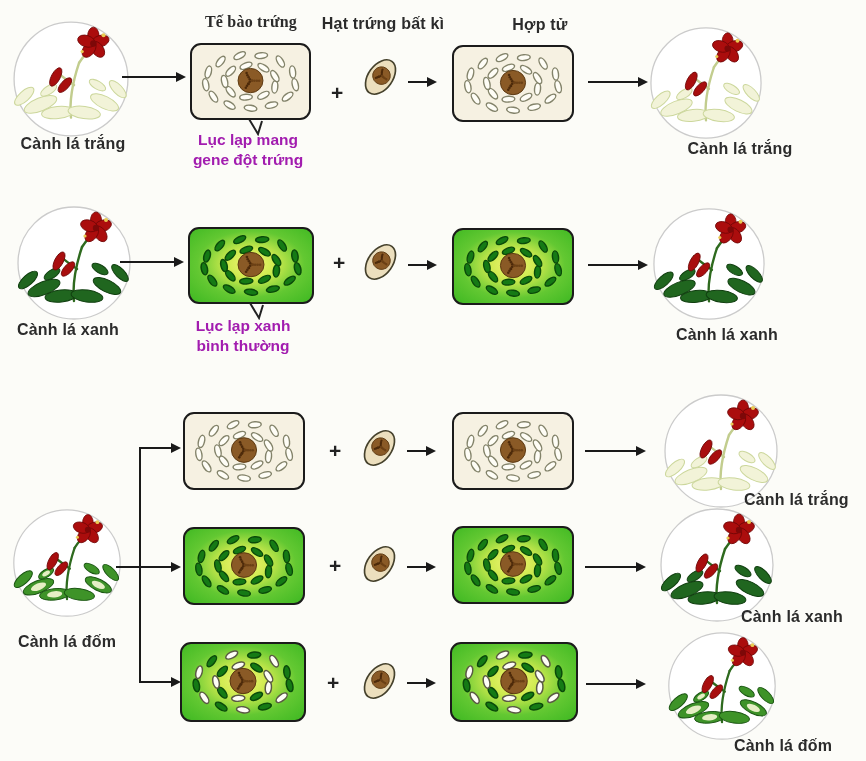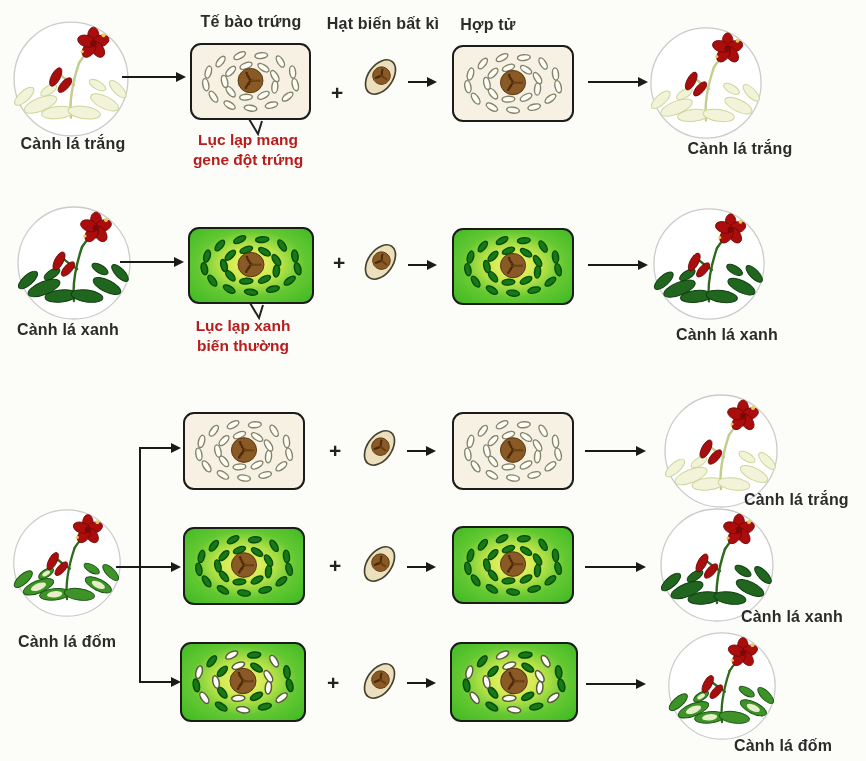--- a/index.html
+++ b/index.html
@@ -7,21 +7,21 @@
     position:relative;width:866px;height:761px;overflow:hidden;
     background:#fcfcf8;
     font-family:"Liberation Sans","DejaVu Sans",sans-serif;
   }
   .lbl{
     position:absolute;font-weight:700;font-size:16px;color:#2b2b2b;
     white-space:nowrap;letter-spacing:.2px;
   }
   .lbl.center{transform:translateX(-50%);}
   .ann{
-    position:absolute;font-weight:700;font-size:15.5px;color:#b91c1c;
+    position:absolute;font-weight:700;font-size:15.5px;color:#a21caf;
     white-space:nowrap;transform:translateX(-50%);
   }
   .plus{
     position:absolute;font-weight:700;font-size:21px;color:#222;line-height:1;
   }
   .cell{
     position:absolute;border:2.6px solid #1b1b1b;border-radius:11px;box-sizing:border-box;
   }
   .cell.mutant{background:#f6f1e2;}
   .cell.normal,.cell.mixed{
@@ -66,21 +66,21 @@
         <ellipse cx="75.15239308267489" cy="22.775077640500378" rx="8.8" ry="5.6" fill="#ab0d0d" stroke="#700606" stroke-width="0.8" transform="rotate(198 75.15239308267489 22.775077640500378)"></ellipse>
         <circle cx="82" cy="25" r="3.2" fill="#7d0808"></circle>
         <circle cx="92" cy="17" r="2" fill="#e9cb52"></circle>
         <circle cx="71" cy="33" r="1.6" fill="#e9cb52"></circle>
       </svg>
     </div>
   <div class="lbl center" style="left:73px;top:135px;">Cành lá trắng</div>
 
   <div class="arr" style="left:122px;top:76px;width:60px;"></div>
 
-  <div class="lbl center" style="left:251px;top:13px;">Tế bào trứng</div>
+  <div class="lbl center" style="left:251px;top:13px;font-family:Liberation Serif, serif;">Tế bào trứng</div>
   <div class="cell mutant" style="left:190px;top:43px;width:121px;height:77px;">
       <svg viewBox="0 0 122 78" preserveAspectRatio="none">
         <ellipse cx="86.36306324687922" cy="44.82926272674267" rx="6.6" ry="3.1" fill="#fefdf6" stroke="#83836a" stroke-width="1.5" transform="rotate(95.05499999999999 86.36306324687922 44.82926272674267)"></ellipse>
         <ellipse cx="74.47863288494376" cy="53.73019097891927" rx="6.6" ry="3.1" fill="#fefdf6" stroke="#83836a" stroke-width="1.5" transform="rotate(151.05676666666665 74.47863288494376 53.73019097891927)"></ellipse>
         <ellipse cx="56.28775716734557" cy="55.73908906156743" rx="6.6" ry="3.1" fill="#fefdf6" stroke="#83836a" stroke-width="1.5" transform="rotate(176.05853333333334 56.28775716734557 55.73908906156743)"></ellipse>
         <ellipse cx="40.30166751228228" cy="49.916024409458835" rx="6.6" ry="3.1" fill="#fefdf6" stroke="#83836a" stroke-width="1.5" transform="rotate(232.06029999999998 40.30166751228228 49.916024409458835)"></ellipse>
         <ellipse cx="34.00000979489282" cy="38.98551955722197" rx="6.6" ry="3.1" fill="#fefdf6" stroke="#83836a" stroke-width="1.5" transform="rotate(257.0620666666666 34.00000979489282 38.98551955722197)"></ellipse>
         <ellipse cx="40.33123289601285" cy="28.061789881806444" rx="6.6" ry="3.1" fill="#fefdf6" stroke="#83836a" stroke-width="1.5" transform="rotate(313.0638333333334 40.33123289601285 28.061789881806444)"></ellipse>
         <ellipse cx="56.33305474575054" cy="22.25588075896343" rx="6.6" ry="3.1" fill="#fefdf6" stroke="#83836a" stroke-width="1.5" transform="rotate(338.06559999999996 56.33305474575054 22.25588075896343)"></ellipse>
         <ellipse cx="74.51846861665463" cy="24.28428791460984" rx="6.6" ry="3.1" fill="#fefdf6" stroke="#83836a" stroke-width="1.5" transform="rotate(394.06736666666666 74.51846861665463 24.28428791460984)"></ellipse>
@@ -117,21 +117,21 @@
     </div>
   <div class="vptr" style="left:247px;top:118px;">
       <svg viewBox="0 0 22 18">
         <path d="M2 1 L11 16 L15 3" fill="none" stroke="#222" stroke-width="2"></path>
       </svg>
     </div>
   <div class="ann" style="left:248px;top:131px;">Lục lạp mang</div>
   <div class="ann" style="left:248px;top:151px;">gene đột trứng</div>
 
   <div class="plus" style="left:331px;top:82px;">+</div>
-  <div class="lbl center" style="left:383px;top:15px;">Hạt biến bất kì</div>
+  <div class="lbl center" style="left:383px;top:15px;">Hạt trứng bất kì</div>
   <div class="pollen" style="left:357px;top:51px;width:47px;height:52px;">
       <svg viewBox="0 0 48 62">
         <g transform="rotate(36 24 31)">
           <ellipse cx="24" cy="31" rx="14.5" ry="23" fill="#ecdfbe" stroke="#45412c" stroke-width="2"></ellipse>
           <circle cx="24" cy="29" r="10.5" fill="#8a5a26" stroke="#59360f" stroke-width="1"></circle>
           <circle cx="25.6" cy="29" r="1.35" fill="#6b4015"></circle>
           <circle cx="22.245659786515496" cy="31.999652549104837" r="1.35" fill="#4d2a0a"></circle>
           <circle cx="21.37710460582726" cy="24.337069617587304" r="1.35" fill="#4d2a0a"></circle>
           <circle cx="31.223978647870176" cy="29.121480430999434" r="1.35" fill="#6b4015"></circle>
           <circle cx="23.169138153413304" cy="30.367358252941248" r="1.35" fill="#4d2a0a"></circle>
@@ -142,21 +142,21 @@
           <circle cx="27.470579686171167" cy="29.175218840128682" r="1.35" fill="#6b4015"></circle>
           <circle cx="21.069648457800163" cy="33.4761076661679" r="1.35" fill="#4d2a0a"></circle>
           <circle cx="20.779889746789692" cy="22.5322712675028" r="1.35" fill="#4d2a0a"></circle>
           <circle cx="25.596382370225808" cy="29.107532916040764" r="1.35" fill="#6b4015"></circle>
           <circle cx="22.048025516313004" cy="31.87496445456894" r="1.35" fill="#4d2a0a"></circle>
         </g>
       </svg>
     </div>
   <div class="arr" style="left:408px;top:81px;width:25px;"></div>
 
-  <div class="lbl center" style="left:488px;top:16px;">Hợp tử</div>
+  <div class="lbl center" style="left:540px;top:16px;">Hợp tử</div>
   <div class="cell mutant" style="left:452px;top:45px;width:122px;height:77px;">
       <svg viewBox="0 0 122 78" preserveAspectRatio="none">
         <ellipse cx="86.36306324687922" cy="44.82926272674267" rx="6.6" ry="3.1" fill="#fefdf6" stroke="#83836a" stroke-width="1.5" transform="rotate(95.05499999999999 86.36306324687922 44.82926272674267)"></ellipse>
         <ellipse cx="74.47863288494376" cy="53.73019097891927" rx="6.6" ry="3.1" fill="#fefdf6" stroke="#83836a" stroke-width="1.5" transform="rotate(151.05676666666665 74.47863288494376 53.73019097891927)"></ellipse>
         <ellipse cx="56.28775716734557" cy="55.73908906156743" rx="6.6" ry="3.1" fill="#fefdf6" stroke="#83836a" stroke-width="1.5" transform="rotate(176.05853333333334 56.28775716734557 55.73908906156743)"></ellipse>
         <ellipse cx="40.30166751228228" cy="49.916024409458835" rx="6.6" ry="3.1" fill="#fefdf6" stroke="#83836a" stroke-width="1.5" transform="rotate(232.06029999999998 40.30166751228228 49.916024409458835)"></ellipse>
         <ellipse cx="34.00000979489282" cy="38.98551955722197" rx="6.6" ry="3.1" fill="#fefdf6" stroke="#83836a" stroke-width="1.5" transform="rotate(257.0620666666666 34.00000979489282 38.98551955722197)"></ellipse>
         <ellipse cx="40.33123289601285" cy="28.061789881806444" rx="6.6" ry="3.1" fill="#fefdf6" stroke="#83836a" stroke-width="1.5" transform="rotate(313.0638333333334 40.33123289601285 28.061789881806444)"></ellipse>
         <ellipse cx="56.33305474575054" cy="22.25588075896343" rx="6.6" ry="3.1" fill="#fefdf6" stroke="#83836a" stroke-width="1.5" transform="rotate(338.06559999999996 56.33305474575054 22.25588075896343)"></ellipse>
         <ellipse cx="74.51846861665463" cy="24.28428791460984" rx="6.6" ry="3.1" fill="#fefdf6" stroke="#83836a" stroke-width="1.5" transform="rotate(394.06736666666666 74.51846861665463 24.28428791460984)"></ellipse>
@@ -291,21 +291,21 @@
         <circle cx="62.59638237022581" cy="38.10753291604077" r="1.35" fill="#6b4015"></circle>
         <circle cx="58.696950968887286" cy="41.39204439244105" r="1.35" fill="#4d2a0a"></circle>
       </svg>
     </div>
   <div class="vptr" style="left:248px;top:302px;">
       <svg viewBox="0 0 22 18">
         <path d="M2 1 L11 16 L15 3" fill="none" stroke="#222" stroke-width="2"></path>
       </svg>
     </div>
   <div class="ann" style="left:243px;top:317px;">Lục lạp xanh</div>
-  <div class="ann" style="left:243px;top:337px;">biến thường</div>
+  <div class="ann" style="left:243px;top:337px;">bình thường</div>
 
   <div class="plus" style="left:333px;top:252px;">+</div>
   <div class="pollen" style="left:357px;top:236px;width:47px;height:52px;">
       <svg viewBox="0 0 48 62">
         <g transform="rotate(36 24 31)">
           <ellipse cx="24" cy="31" rx="14.5" ry="23" fill="#ecdfbe" stroke="#45412c" stroke-width="2"></ellipse>
           <circle cx="24" cy="29" r="10.5" fill="#8a5a26" stroke="#59360f" stroke-width="1"></circle>
           <circle cx="25.6" cy="29" r="1.35" fill="#6b4015"></circle>
           <circle cx="22.245659786515496" cy="31.999652549104837" r="1.35" fill="#4d2a0a"></circle>
           <circle cx="21.37710460582726" cy="24.337069617587304" r="1.35" fill="#4d2a0a"></circle>

